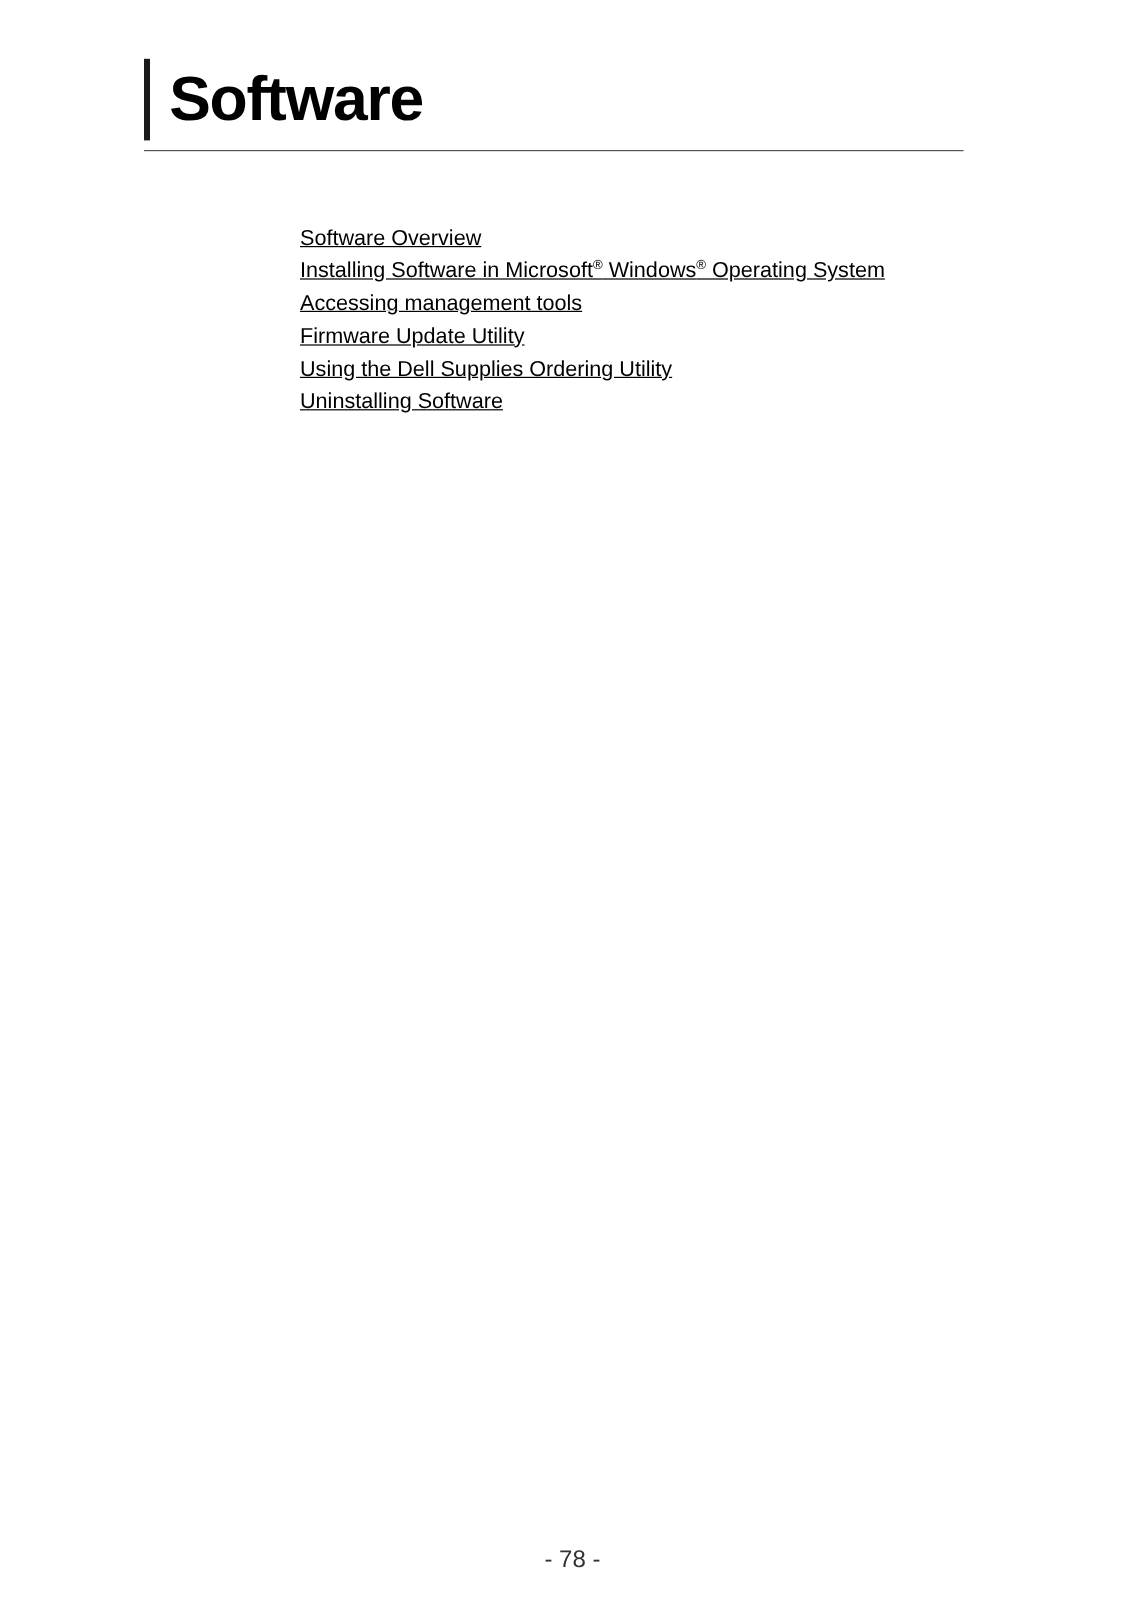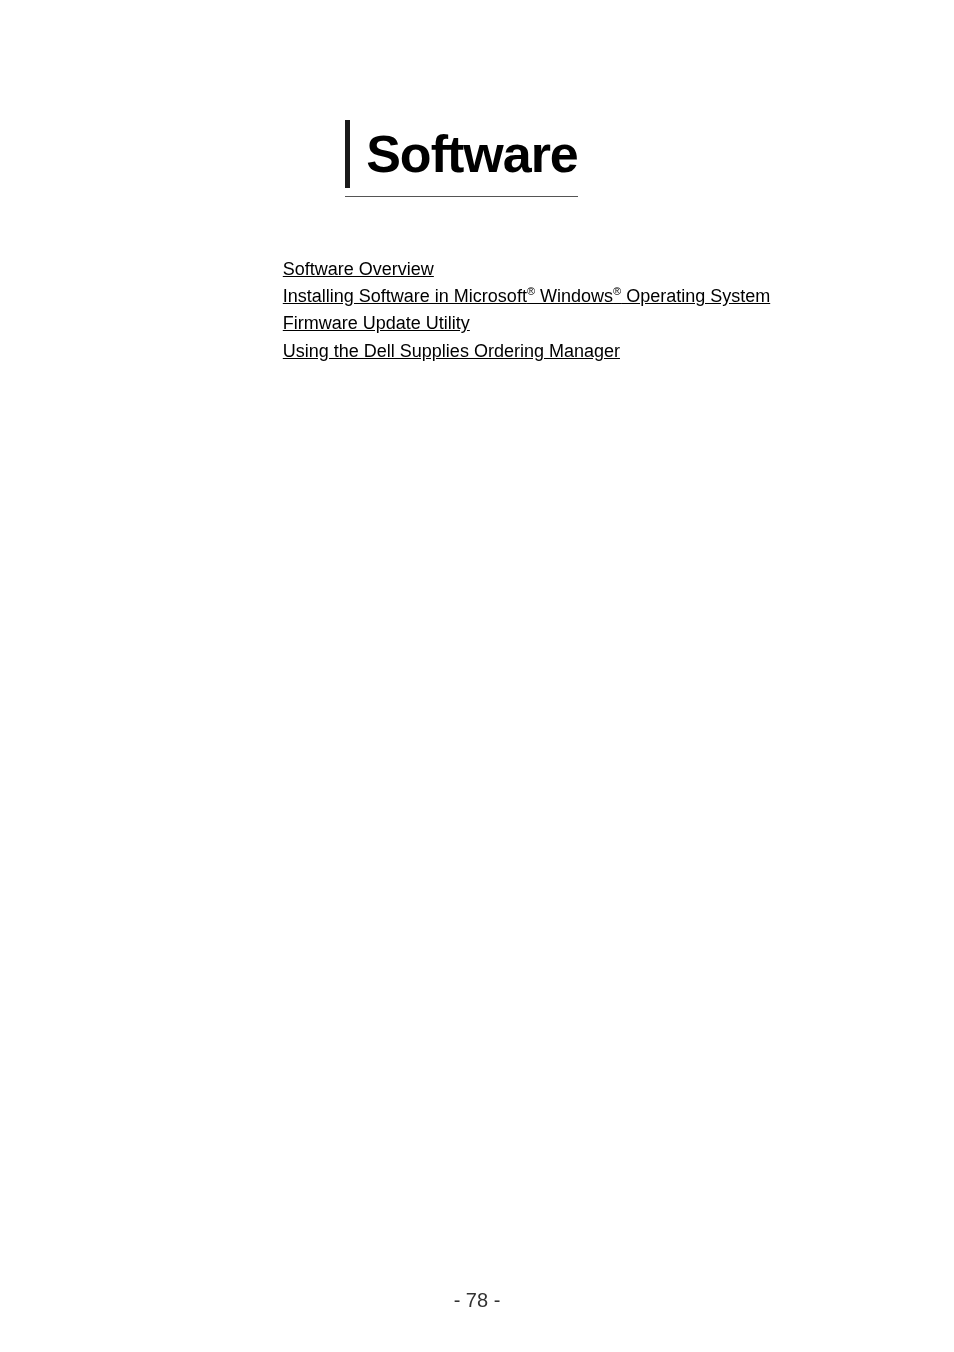--- a/index.html
+++ b/index.html
@@ -13,24 +13,23 @@
       min-height: 1352px;
       background-color: #ffffff;
       font-family: Arial, Helvetica, sans-serif;
       color: #1a1a1a;
       position: relative;
     }
 
     .page-container {
       width: 883px;
       min-height: 1352px;
-      padding: 120px 80px 60px 120px;
+      padding: 49px 80px 60px 120px;
       display: flex;
       flex-direction: column;
-      align-items: center;
     }
 
     .chapter-header {
       display: flex;
       align-items: center;
       margin-bottom: 50px;
       padding-bottom: 8px;
       border-bottom: 1px solid #555;
     }
 
@@ -98,36 +97,46 @@
         <span>Software Overview</span>
       </a>
     </li>
 
     <li class="toc-item">
       <a href="#">
         <span>Installing Software in Microsoft<sup>®</sup> Windows<sup>®</sup> Operating System</span>
       </a>
     </li>
 
+    <li class="toc-item">
+      <a href="#">
+        <span>Accessing management tools</span>
+      </a>
+    </li>
 
     <li class="toc-item">
       <a href="#">
         <span>Firmware Update Utility</span>
       </a>
     </li>
 
     <li class="toc-item">
       <a href="#">
-        <span>Using the Dell Supplies Ordering Manager</span>
+        <span>Using the Dell Supplies Ordering Utility</span>
       </a>
     </li>
 
 
 
 
+    <li class="toc-item">
+      <a href="#">
+        <span>Uninstalling Software</span>
+      </a>
+    </li>
 
   </ul>
 
 </div>
 
 <div class="page-footer">
   <span>- 78 -</span>
 </div>
 
 </body></html>

